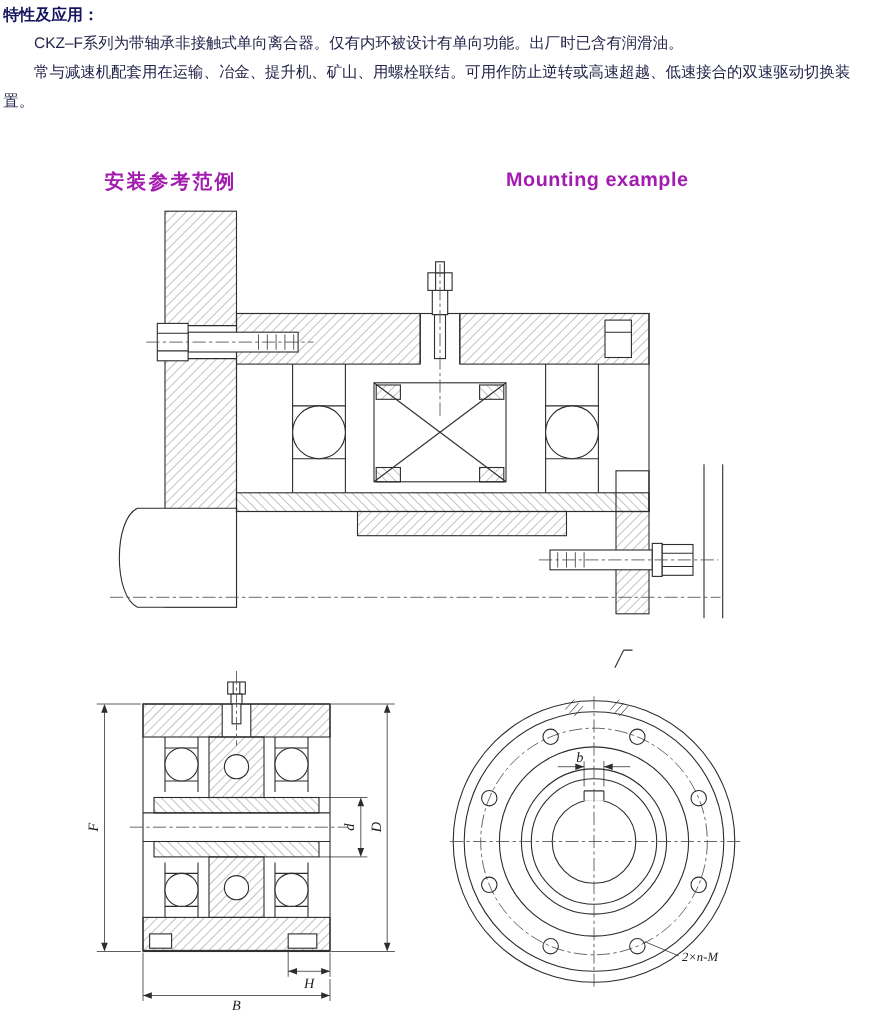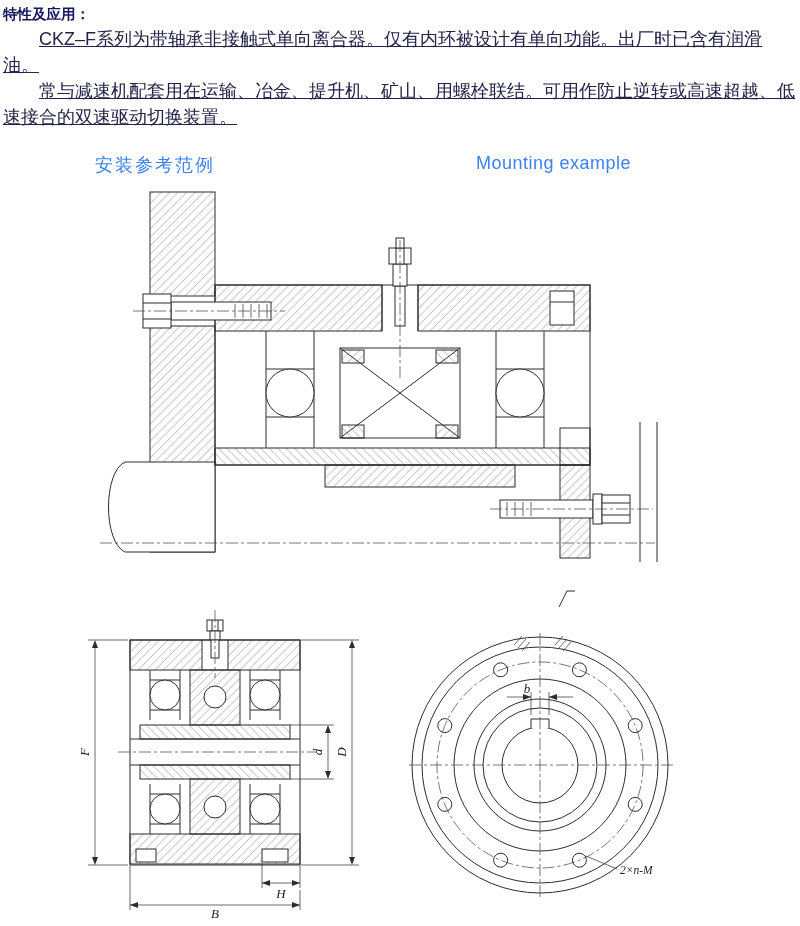--- a/index.html
+++ b/index.html
@@ -2,25 +2,25 @@
 <html><head>
 <meta charset="utf-8">
 <style>
   * { margin:0; padding:0; box-sizing:border-box; }
   html,body { background:#ffffff; }
   body { width:800px; height:926px; font-family:"Liberation Sans",sans-serif; }
   .page { position:relative; width:800px; height:926px; background:#ffffff; overflow:hidden; }
 
   .textblock { position:absolute; left:3px; top:2px; width:794px; }
   .section-title { font-size:14.5px; font-weight:bold; color:#15155f; line-height:24px; }
-  .para { font-size:18px; color:#24244a; line-height:26px; text-indent:2em;text-decoration:underline; }
-
-  .fig-heading { position:absolute; font-size:18px; font-weight:normal; color:#3b82f6; }
+  .para { font-size:14px; color:#24244a; line-height:26px; text-indent:2em; }
+
+  .fig-heading { position:absolute; font-size:18px; font-weight:bold; color:#a21caf; }
   .heading-cn { left:95px; top:153px; letter-spacing:2px; }
-  .heading-en { left:476px; top:153px; letter-spacing:0.5px; }
+  .heading-en { left:460px; top:153px; letter-spacing:0.5px; }
 
   svg.fig { position:absolute; }
   .cl   { stroke:#555555; stroke-width:0.8; stroke-dasharray:12 3 3 3; fill:none; }
   .thin { stroke-width:0.7; }
   .dim  { font-family:"Liberation Serif",serif; font-style:italic; font-size:13px; fill:#1d1d1d; stroke:none; }
   .dim2 { font-family:"Liberation Serif",serif; font-style:italic; font-size:11.5px; fill:#1d1d1d; stroke:none; }
   .arrow { fill:#2d2d2d; stroke:none; }
 </style>
 </head>
 <body>

